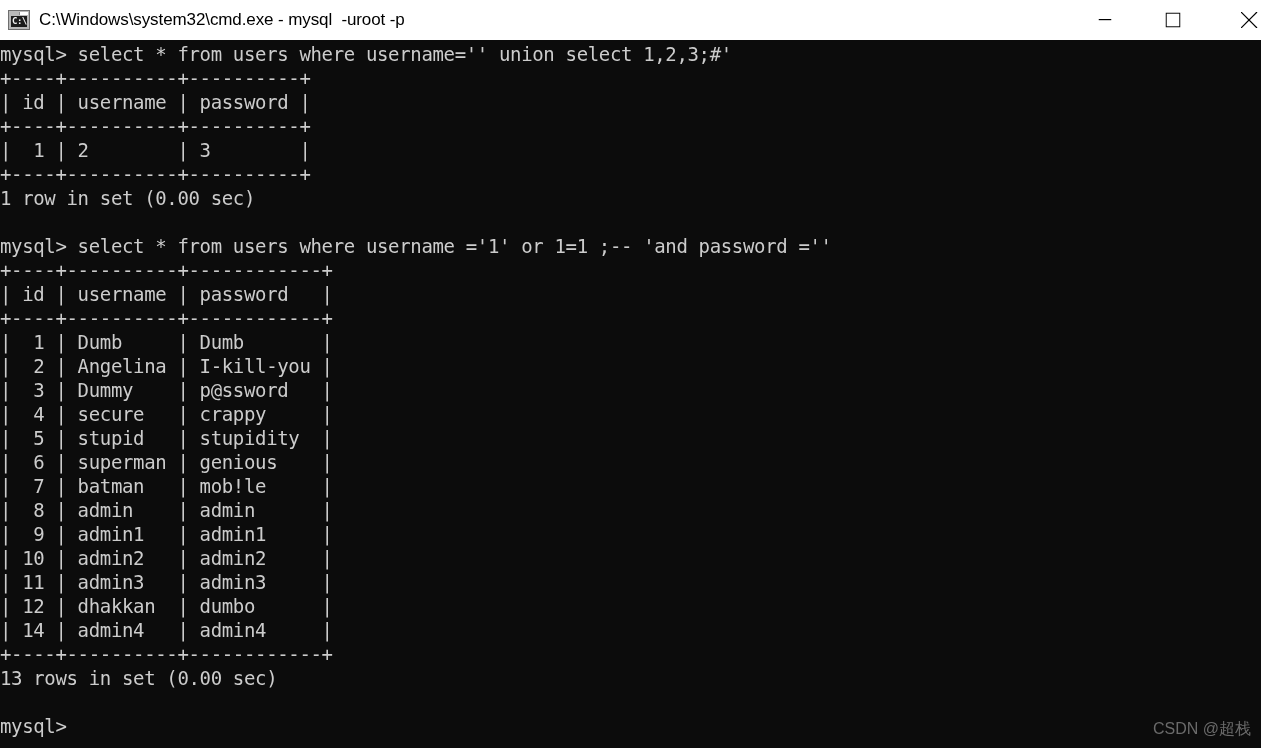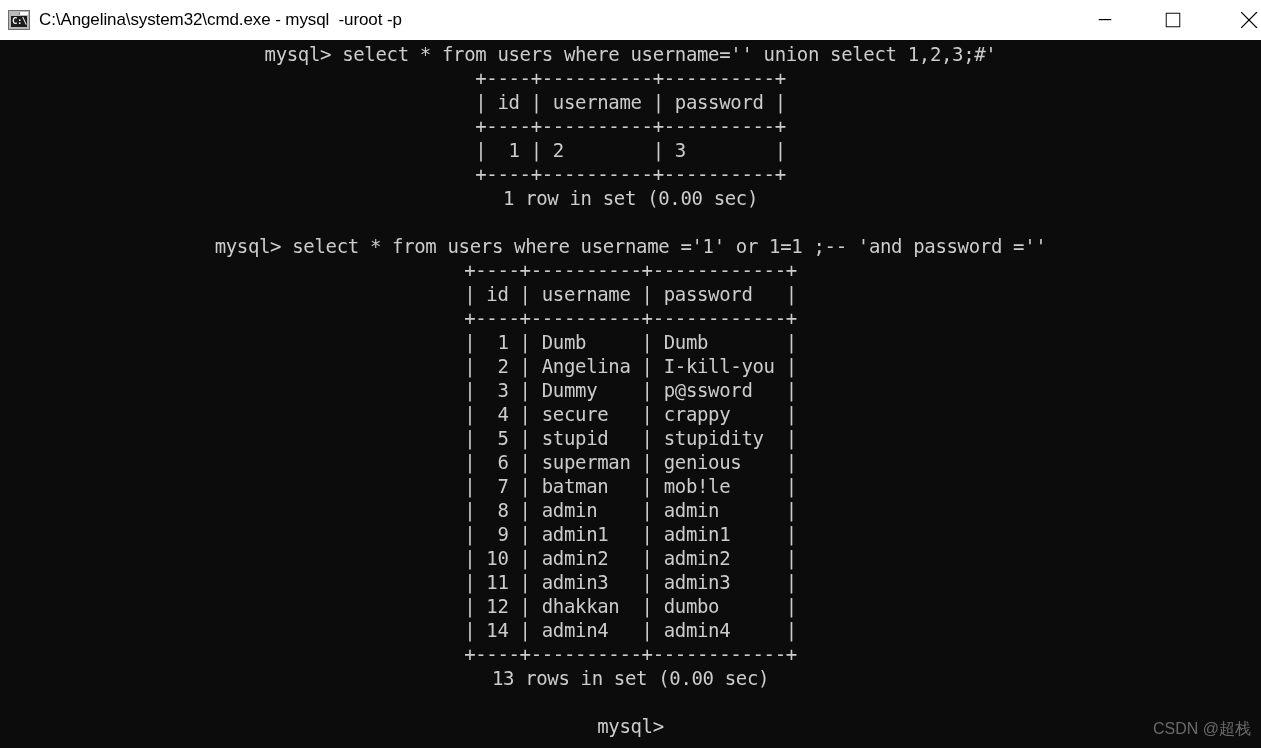--- a/index.html
+++ b/index.html
@@ -125,21 +125,20 @@
     font-size: 19px;
     line-height: 24px;
     color: #cccccc;
     white-space: pre;
     letter-spacing: -0.35px;
     padding-left: 0px;
   }
   .term-line {
     height: 24px;
     white-space: pre;
-    text-align: center;
   }
   .term-line.blank {
     height: 24px;
   }
 
   .watermark {
     position: absolute;
     right: 10px;
     bottom: 8px;
     font-family: "Liberation Sans", sans-serif;
@@ -151,21 +150,21 @@
 </head>
 <body>
 
 <div class="window">
 
   <div class="titlebar">
     <div class="app-icon">
       <div class="icon-strip"></div>
       <div class="icon-screen">C:\</div>
     </div>
-    <div class="title-text">C:\Angelina\system32\cmd.exe - mysql  -uroot -p</div>
+    <div class="title-text">C:\Windows\system32\cmd.exe - mysql  -uroot -p</div>
     <div class="win-controls">
       <button class="win-btn">
         <svg width="13" height="2" viewBox="0 0 13 2">
           <rect x="0" y="0" width="13" height="1.2" fill="#000000"></rect>
         </svg>
       </button>
       <button class="win-btn">
         <svg width="15" height="15" viewBox="0 0 15 15">
           <rect x="0.6" y="0.6" width="13.8" height="13.8" fill="none" stroke="#000000" stroke-width="1.2"></rect>
         </svg>

